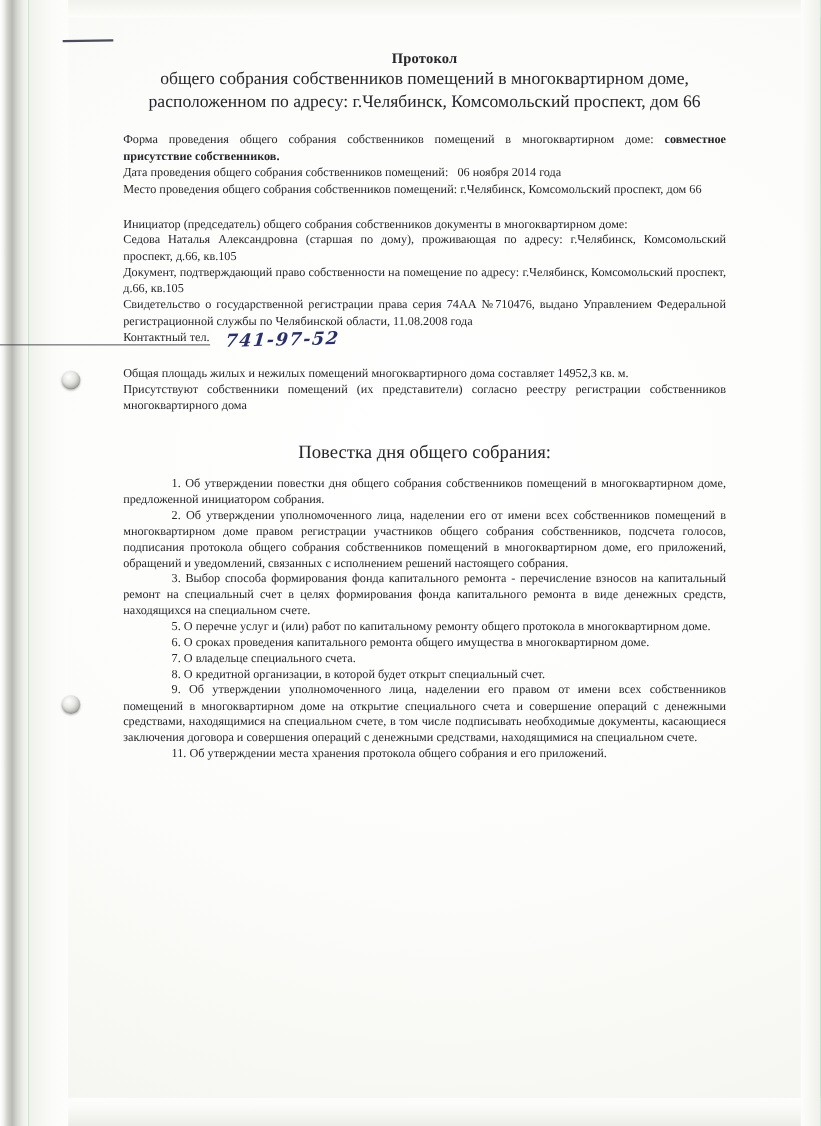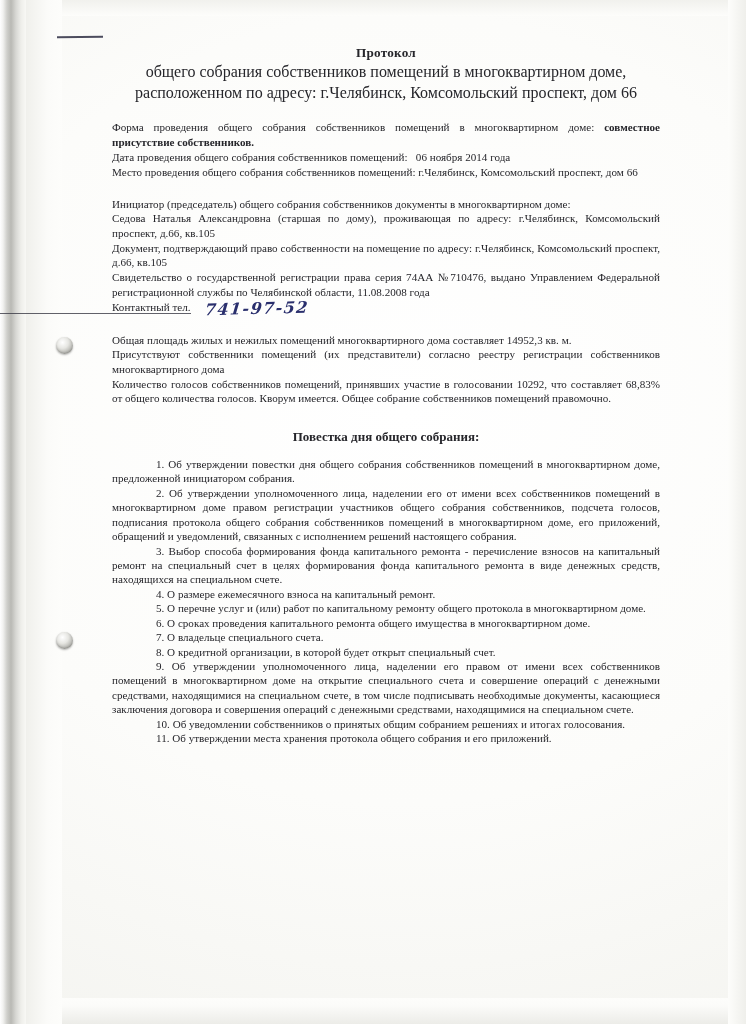--- a/index.html
+++ b/index.html
@@ -153,22 +153,22 @@
   .hand-underline {
     flex: 0 0 212px;
     border-bottom: 1px solid #3a3a45;
     margin-left: -216px;
     height: 13px;
     opacity: .8;
   }
 
   .agenda-title {
     text-align: center;
-    font-weight: bold;
-    font-size: 13px;
+    font-weight: normal;
+    font-size: 17px;
   }
 
   .agenda-item {
     text-align: justify;
     text-justify: inter-word;
     margin: 0;
     text-indent: 22px;
   }
   .agenda-item .num {
     display: inline-block;
@@ -219,38 +219,35 @@
         <span class="hand-underline"></span>
         <span class="hand-value">741-97-52</span>
       </div>
     </div>
 
     <div class="gap-lg"></div>
 
     <div class="block-lines">
       <p class="just">Общая площадь жилых и нежилых помещений многоквартирного дома составляет 14952,3 кв. м.</p>
       <p class="just">Присутствуют  собственники  помещений  (их  представители)  согласно  реестру  регистрации собственников многоквартирного дома</p>
-      <p class="just">Количество  голосов  собственников  помещений,  принявших  участие  в  голосовании  10292,  что составляет 68,83% от общего количества голосов. Кворум имеется. Общее собрание собственников помещений правомочно.</p>
     </div>
 
     <div class="gap-lg"></div>
     <div class="gap-sm"></div>
 
     <p class="agenda-title">Повестка дня общего собрания:</p>
 
     <div class="gap-md"></div>
 
     <div id="agenda-list">
         <p class="agenda-item"><span class="num">1.</span><span> Об утверждении повестки дня общего собрания собственников помещений в многоквартирном доме, предложенной инициатором собрания.</span></p>
         <p class="agenda-item"><span class="num">2.</span><span> Об  утверждении  уполномоченного  лица,  наделении  его  от  имени  всех  собственников помещений в многоквартирном доме правом регистрации участников общего собрания собственников, подсчета   голосов,   подписания   протокола   общего   собрания   собственников   помещений   в многоквартирном доме, его приложений, обращений и уведомлений, связанных с исполнением решений настоящего собрания.</span></p>
         <p class="agenda-item"><span class="num">3.</span><span> Выбор  способа  формирования  фонда  капитального  ремонта  -  перечисление  взносов  на капитальный ремонт на специальный счет в целях формирования фонда капитального ремонта в виде денежных средств, находящихся на специальном счете.</span></p>
-        <p class="agenda-item"><span class="num">4.</span><span> О размере ежемесячного взноса на капитальный ремонт.</span></p>
         <p class="agenda-item"><span class="num">5.</span><span> О перечне услуг и (или) работ по капитальному ремонту общего протокола в многоквартирном доме.</span></p>
         <p class="agenda-item"><span class="num">6.</span><span> О сроках проведения капитального ремонта общего имущества в многоквартирном доме.</span></p>
         <p class="agenda-item"><span class="num">7.</span><span> О владельце специального счета.</span></p>
         <p class="agenda-item"><span class="num">8.</span><span> О кредитной организации, в которой будет открыт специальный счет.</span></p>
         <p class="agenda-item"><span class="num">9.</span><span> Об утверждении уполномоченного лица, наделении его правом от имени всех собственников помещений  в  многоквартирном  доме  на  открытие  специального  счета  и  совершение  операций  с денежными средствами, находящимися на специальном счете, в том числе подписывать необходимые документы,  касающиеся  заключения  договора  и  совершения  операций  с  денежными  средствами, находящимися на специальном счете.</span></p>
-        <p class="agenda-item"><span class="num">10.</span><span> Об уведомлении собственников о принятых общим собранием решениях и итогах голосования.</span></p>
         <p class="agenda-item"><span class="num">11.</span><span> Об утверждении места хранения протокола общего собрания и его приложений.</span></p>
       </div>
 
   </div>
 </div>
 
 </body></html>

